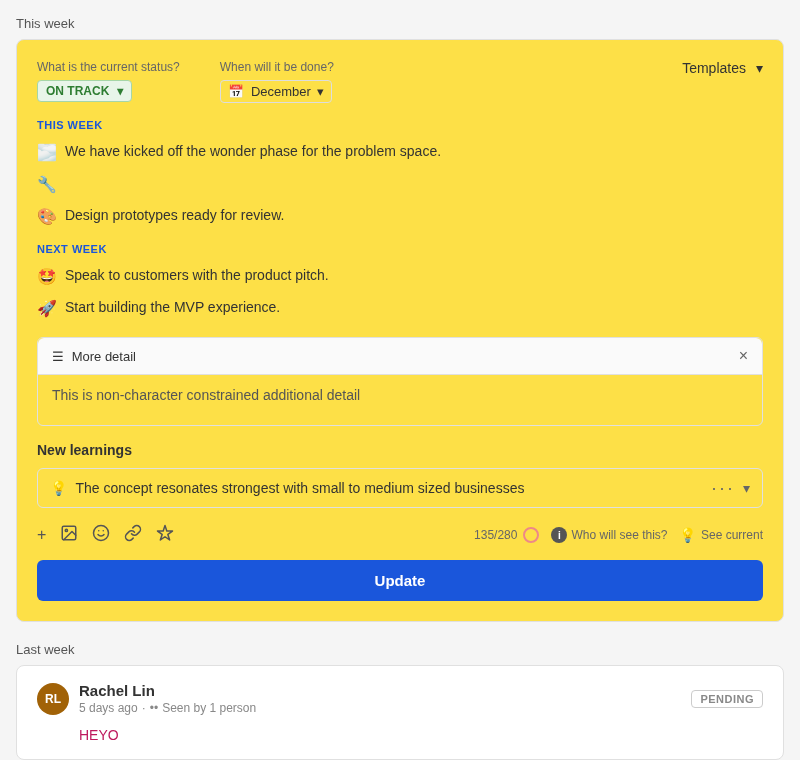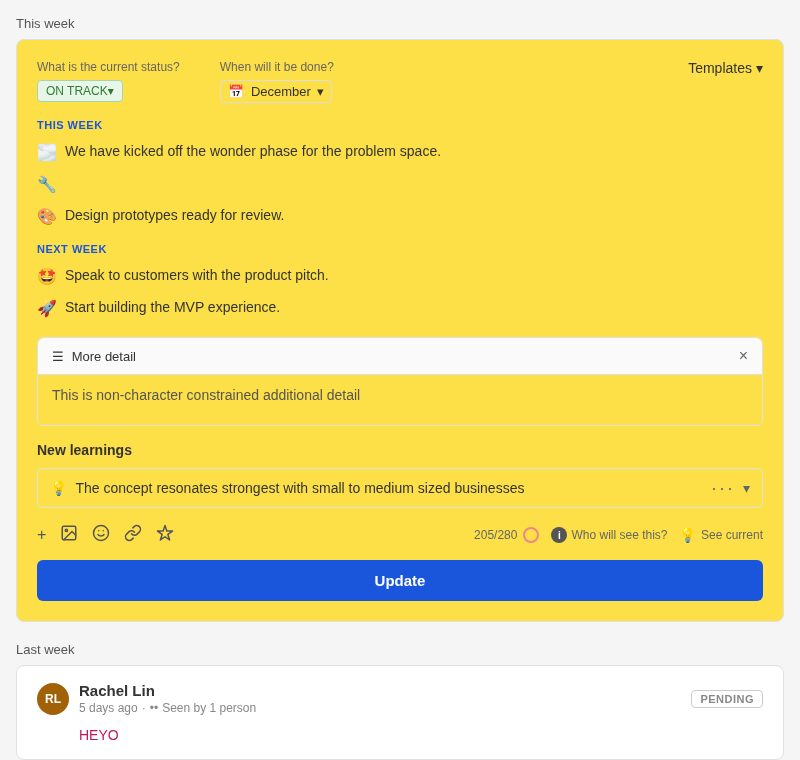--- a/index.html
+++ b/index.html
@@ -38,45 +38,45 @@
       gap: 40px;
     }
     .field-label {
       font-size: 12px;
       color: #666;
       margin-bottom: 6px;
     }
     .status-badge {
       display: inline-flex;
       align-items: flex-start;
-      gap: 0;
+      gap: 8px;
       background: #e8f5e9;
       color: #2e7d32;
       border: 1px solid #a5d6a7;
       border-radius: 4px;
       padding: 3px 8px;
       font-size: 12px;
-      font-weight: 400;
+      font-weight: 700;
       cursor: pointer;
     }
     .date-badge {
       display: inline-flex;
       align-items: center;
       gap: 6px;
       border: 1px solid #ddd;
       border-radius: 4px;
       padding: 3px 8px;
       font-size: 13px;
       cursor: pointer;
       color: #333;
     }
     .templates-btn {
       display: flex;
       align-items: center;
-      gap: 4px;
+      gap: 10px;
       font-size: 14px;
       color: #333;
       cursor: pointer;
       font-weight: 500;
     }
     .section-heading {
       font-size: 11px;
       font-weight: 700;
       color: #1a56db;
       letter-spacing: 0.5px;
@@ -422,21 +422,21 @@
           </svg>
         </span>
         <span class="toolbar-icon">
           <svg width="18" height="18" viewBox="0 0 24 24" fill="none" stroke="#555" stroke-width="2" stroke-linecap="round" stroke-linejoin="round">
             <path d="M12 2l2.4 7.4H22l-6.2 4.5 2.4 7.4L12 17l-6.2 4.3 2.4-7.4L2 9.4h7.6z"></path>
           </svg>
         </span>
       </div>
       <div class="toolbar-right">
         <div class="char-count">
-          <span>205/280</span>
+          <span>135/280</span>
           <span class="char-circle"></span>
         </div>
         <div class="info-link">
           <span class="info-icon">i</span>
           <span>Who will see this?</span>
         </div>
         <div class="info-link">
           <span class="bulb-icon">💡</span>
           <span>See current</span>
         </div>

